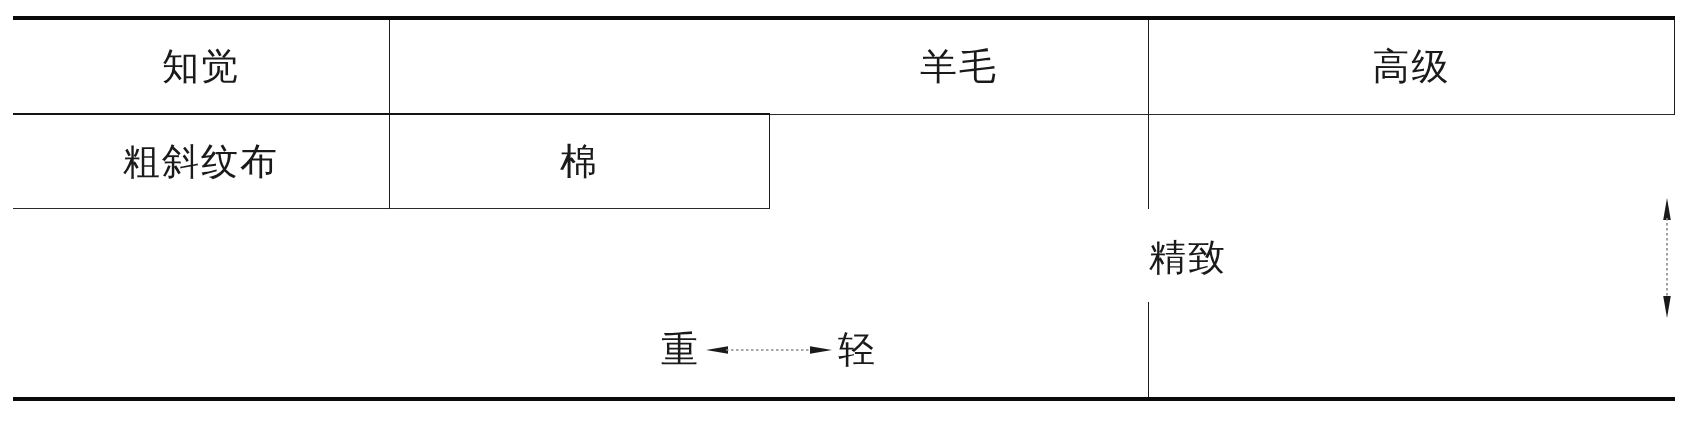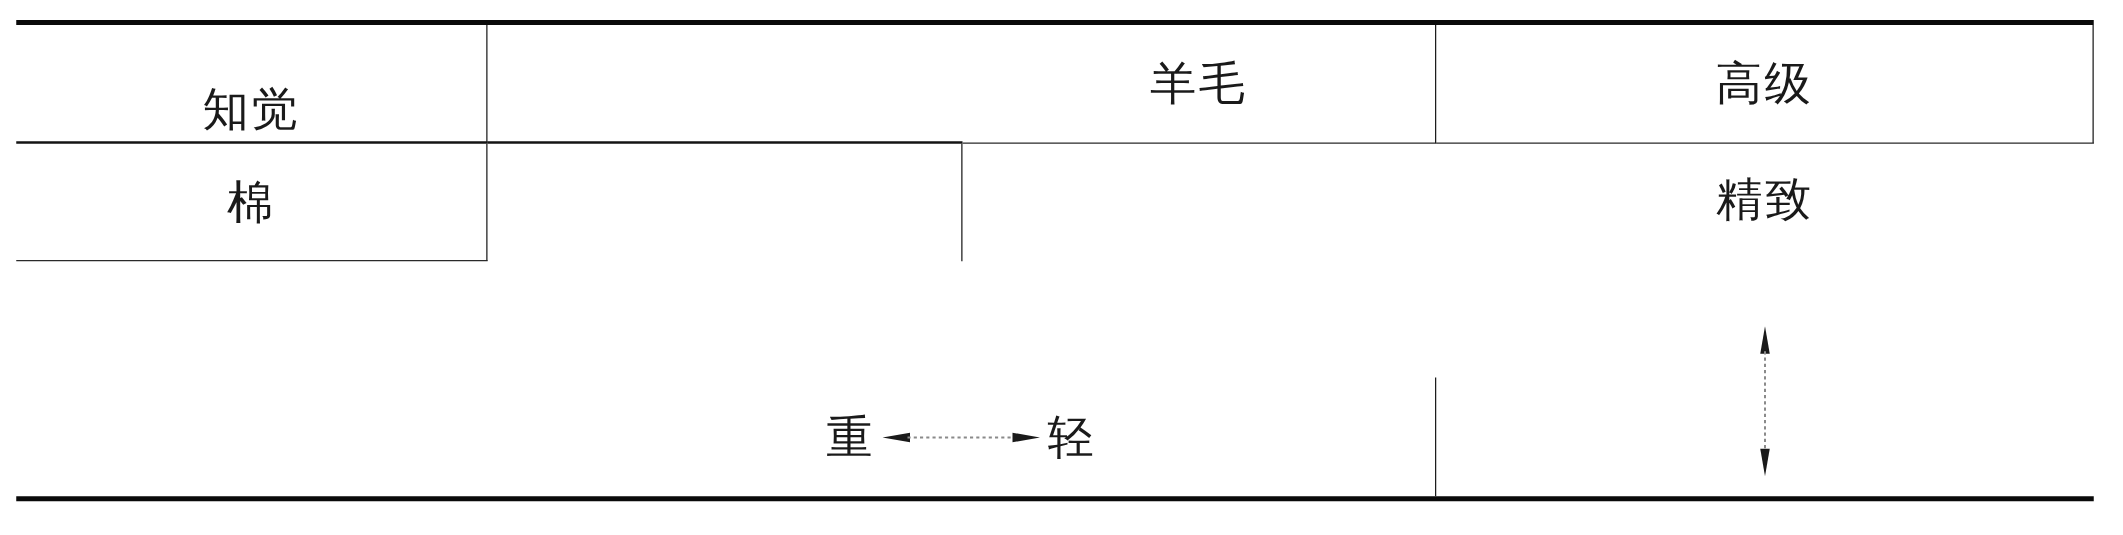--- a/index.html
+++ b/index.html
@@ -25,26 +25,25 @@
   }
   .cell {
     display: flex;
     align-items: center;
     justify-content: center;
     font-size: 37px;
     letter-spacing: 2px;
     overflow: hidden;
   }
   .br  { border-right: 1.5px solid #1c1c1c; }
-  .bbh { border-bottom: 2.5px solid #141414; align-items: flex-end; }
+  .bbh { border-bottom: 2.5px solid #141414; }
   .bb  { border-bottom: 1.5px solid #2a2a2a; }
   .merged-right {
     grid-column: 4; grid-row: 2 / 5;
     display: flex;
-    flex-direction: column;
     align-items: center;
     justify-content: space-between;
     padding: 20px 0 16px 0;
   }
   .span-bottom {
     grid-column: 2 / 4; grid-row: 4;
     display: flex;
     align-items: center;
     justify-content: center;
     gap: 6px;
@@ -78,20 +77,23 @@
     </div>
 
     <div class="cell br bb">
       <span>羊毛</span>
     </div>
     <div class="cell br bb">
       <span>高级</span>
     </div>
 
     <div class="cell br bb">
+      <span>粗斜纹布</span>
+    </div>
+    <div class="cell br bb">
       <span>棉</span>
     </div>
 
     <div class="cell br"></div>
     <div class="cell br span-bottom">
       <span>重</span>
       <svg width="126" height="16" viewBox="0 0 126 16">
         <polygon class="arrow-head" points="0,8 22,4.2 22,11.8"></polygon>
         <line class="arrow-shaft" x1="20" y1="8" x2="106" y2="8"></line>
         <polygon class="arrow-head" points="126,8 104,4.2 104,11.8"></polygon>

